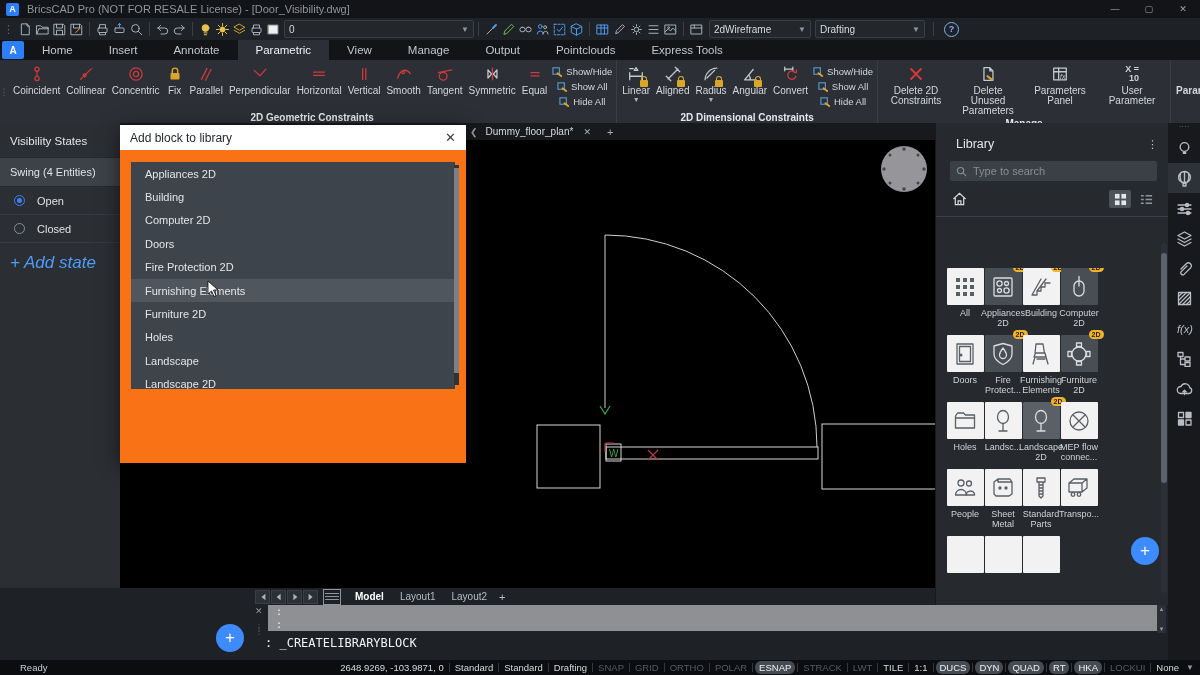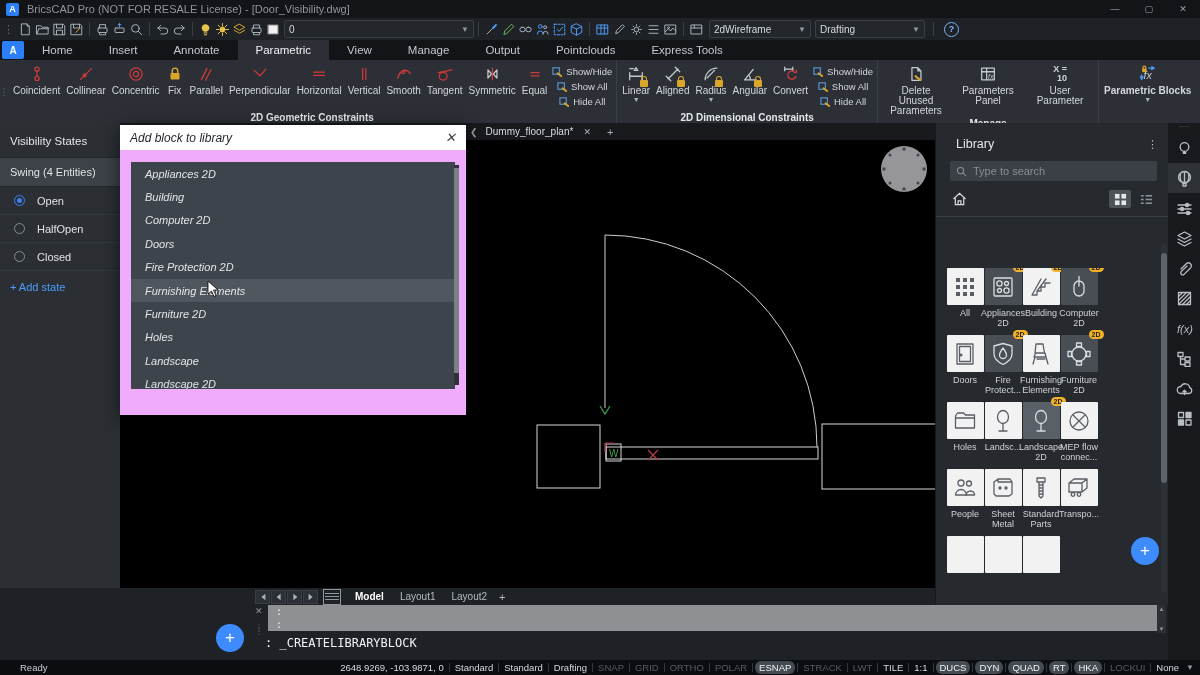--- a/index.html
+++ b/index.html
@@ -60,21 +60,21 @@
 
   
   #leftpanel{left:0;top:123px;width:120px;height:465px;background:#2b2f34;border-right:1px solid #17191c;}
   #vp-title{padding:12px 10px 10px 10px;font-size:11.5px;color:#e2e5e8;}
   #vp-group{background:#3d4248;padding:8px 10px;font-size:11px;color:#dfe2e5;border-top:1px solid #24282d;border-bottom:1px solid #24282d;}
   .vstate{display:flex;align-items:center;height:27px;border-bottom:1px solid #353a40;padding-left:14px;}
   .radio{width:11px;height:11px;border-radius:50%;border:1.5px solid #868d94;box-sizing:border-box;position:relative;}
   .radio.sel{border-color:#3b82f6;}
   .radio.sel:after{content:"";position:absolute;left:1.5px;top:1.5px;width:5px;height:5px;border-radius:50%;background:#3b82f6;}
   .vstate .lbl{margin-left:12px;font-size:11px;color:#dfe2e5;}
-  #add-state{color:#4f9cf9;font-size:11px;padding:10px 10px;}
+  #add-state{color:#4f9cf9;font-size:17px;padding:10px 10px;font-style:italic;}
 
   
   #doctabs{left:120px;top:123px;width:815px;height:17px;background:#17191c;display:flex;align-items:center;color:#c6cbd1;}
   #doctab-chevron{margin-left:350px;color:#9aa1a8;font-size:9px;}
   #doctab{display:flex;align-items:center;padding:0 8px;height:17px;}
   #doctab .name{font-size:10px;color:#d6dade;}
   #doctab .x{margin-left:10px;color:#aab1b8;font-size:9px;}
   #doctab-plus{margin-left:8px;color:#aab1b8;font-size:11px;}
   #canvas{left:120px;top:140px;width:815px;height:448px;background:#000;}
 
@@ -140,21 +140,21 @@
   #status-ready{margin-left:20px;color:#c8cdd2;}
   #status-right{margin-left:auto;display:flex;align-items:center;margin-right:6px;}
   .sfield{padding:0 5px;white-space:nowrap;}
   .sfield.on{color:#d6dade;}
   .sfield.off{color:#565c63;}
   .sfield.active{background:#454b52;color:#eef1f4;border-radius:6px;margin:0 2px;padding:1px 4px;}
   .ssep{width:1px;height:9px;background:#33383e;}
   #status-caret{color:#8e959c;font-size:8px;margin-left:2px;}
 
   
-  #dialog{left:120px;top:125px;width:346px;height:290px;background:#f0abfc;box-shadow:0 4px 18px rgba(0,0,0,.6);z-index:50;font-style:italic;}
+  #dialog{left:120px;top:125px;width:346px;height:338px;background:#f97316;box-shadow:0 4px 18px rgba(0,0,0,.6);z-index:50;}
   #dlg-title{height:25px;background:#fff;display:flex;align-items:center;padding:0 10px;}
   #dlg-title .t{color:#1f2328;font-size:12px;}
   #dlg-title .x{margin-left:auto;color:#3c4043;font-size:13px;}
   #dlg-list{position:absolute;left:11px;top:37px;width:324px;height:227px;background:#3e444b;overflow:hidden;}
   .dlg-item{height:23.4px;display:flex;align-items:center;padding-left:14px;font-size:11px;color:#e2e5e8;}
   .dlg-item.hover{background:#50565e;}
   #dlg-scroll{position:absolute;right:7px;top:40px;width:5px;height:220px;background:#2f3338;}
   #dlg-thumb{position:absolute;left:0;top:3px;width:5px;height:205px;background:#7a8088;}
   #dlg-cursor{position:absolute;left:86px;top:155px;z-index:60;}
 </style>
@@ -569,20 +569,28 @@
             <span class="txt">Hide All</span>
           </div>
         </div>
       </div>
       <div class="rglabel">2D Dimensional Constraints</div>
     </div>
     <div class="rgroup">
       <div class="ritems">
         <div class="ritem">
           <div class="ricon">
+            <svg class="ic red" viewBox="0 0 20 20">
+              <path d="M4.5 4.5 L15.5 15.5 M15.5 4.5 L4.5 15.5" stroke-width="2.2"></path>
+            </svg>
+          </div>
+          <div class="rlabel wrap">Delete 2D Constraints</div>
+        </div>
+        <div class="ritem">
+          <div class="ricon">
             <svg class="ic " viewBox="0 0 20 20">
               <path d="M5.5 3 H12 L15.5 6.5 V17 H5.5 Z M12 3 v3.5 H15.5"></path>
               <path d="M9.5 12.5 l5 4" stroke="#d9a52a" stroke-width="2.4"></path>
             </svg>
           </div>
           <div class="rlabel wrap">Delete Unused Parameters</div>
         </div>
         <div class="ritem">
           <div class="ricon">
             <svg class="ic " viewBox="0 0 20 20">
@@ -621,24 +629,20 @@
     </div>
   </div>
 
 <div id="leftpanel" class="abs">
   <div id="vp-title">Visibility States</div>
   <div id="vp-group">Swing (4 Entities)</div>
   <div id="vstates">
       <div class="vstate">
         <span class="radio sel"></span>
         <span class="lbl">Open</span>
-      </div>
-      <div class="vstate">
-        <span class="radio"></span>
-        <span class="lbl">HalfOpen</span>
       </div>
       <div class="vstate">
         <span class="radio"></span>
         <span class="lbl">Closed</span>
       </div>
     </div>
   <div id="add-state">+ Add state</div>
 </div>
 
 <div id="doctabs" class="abs">

